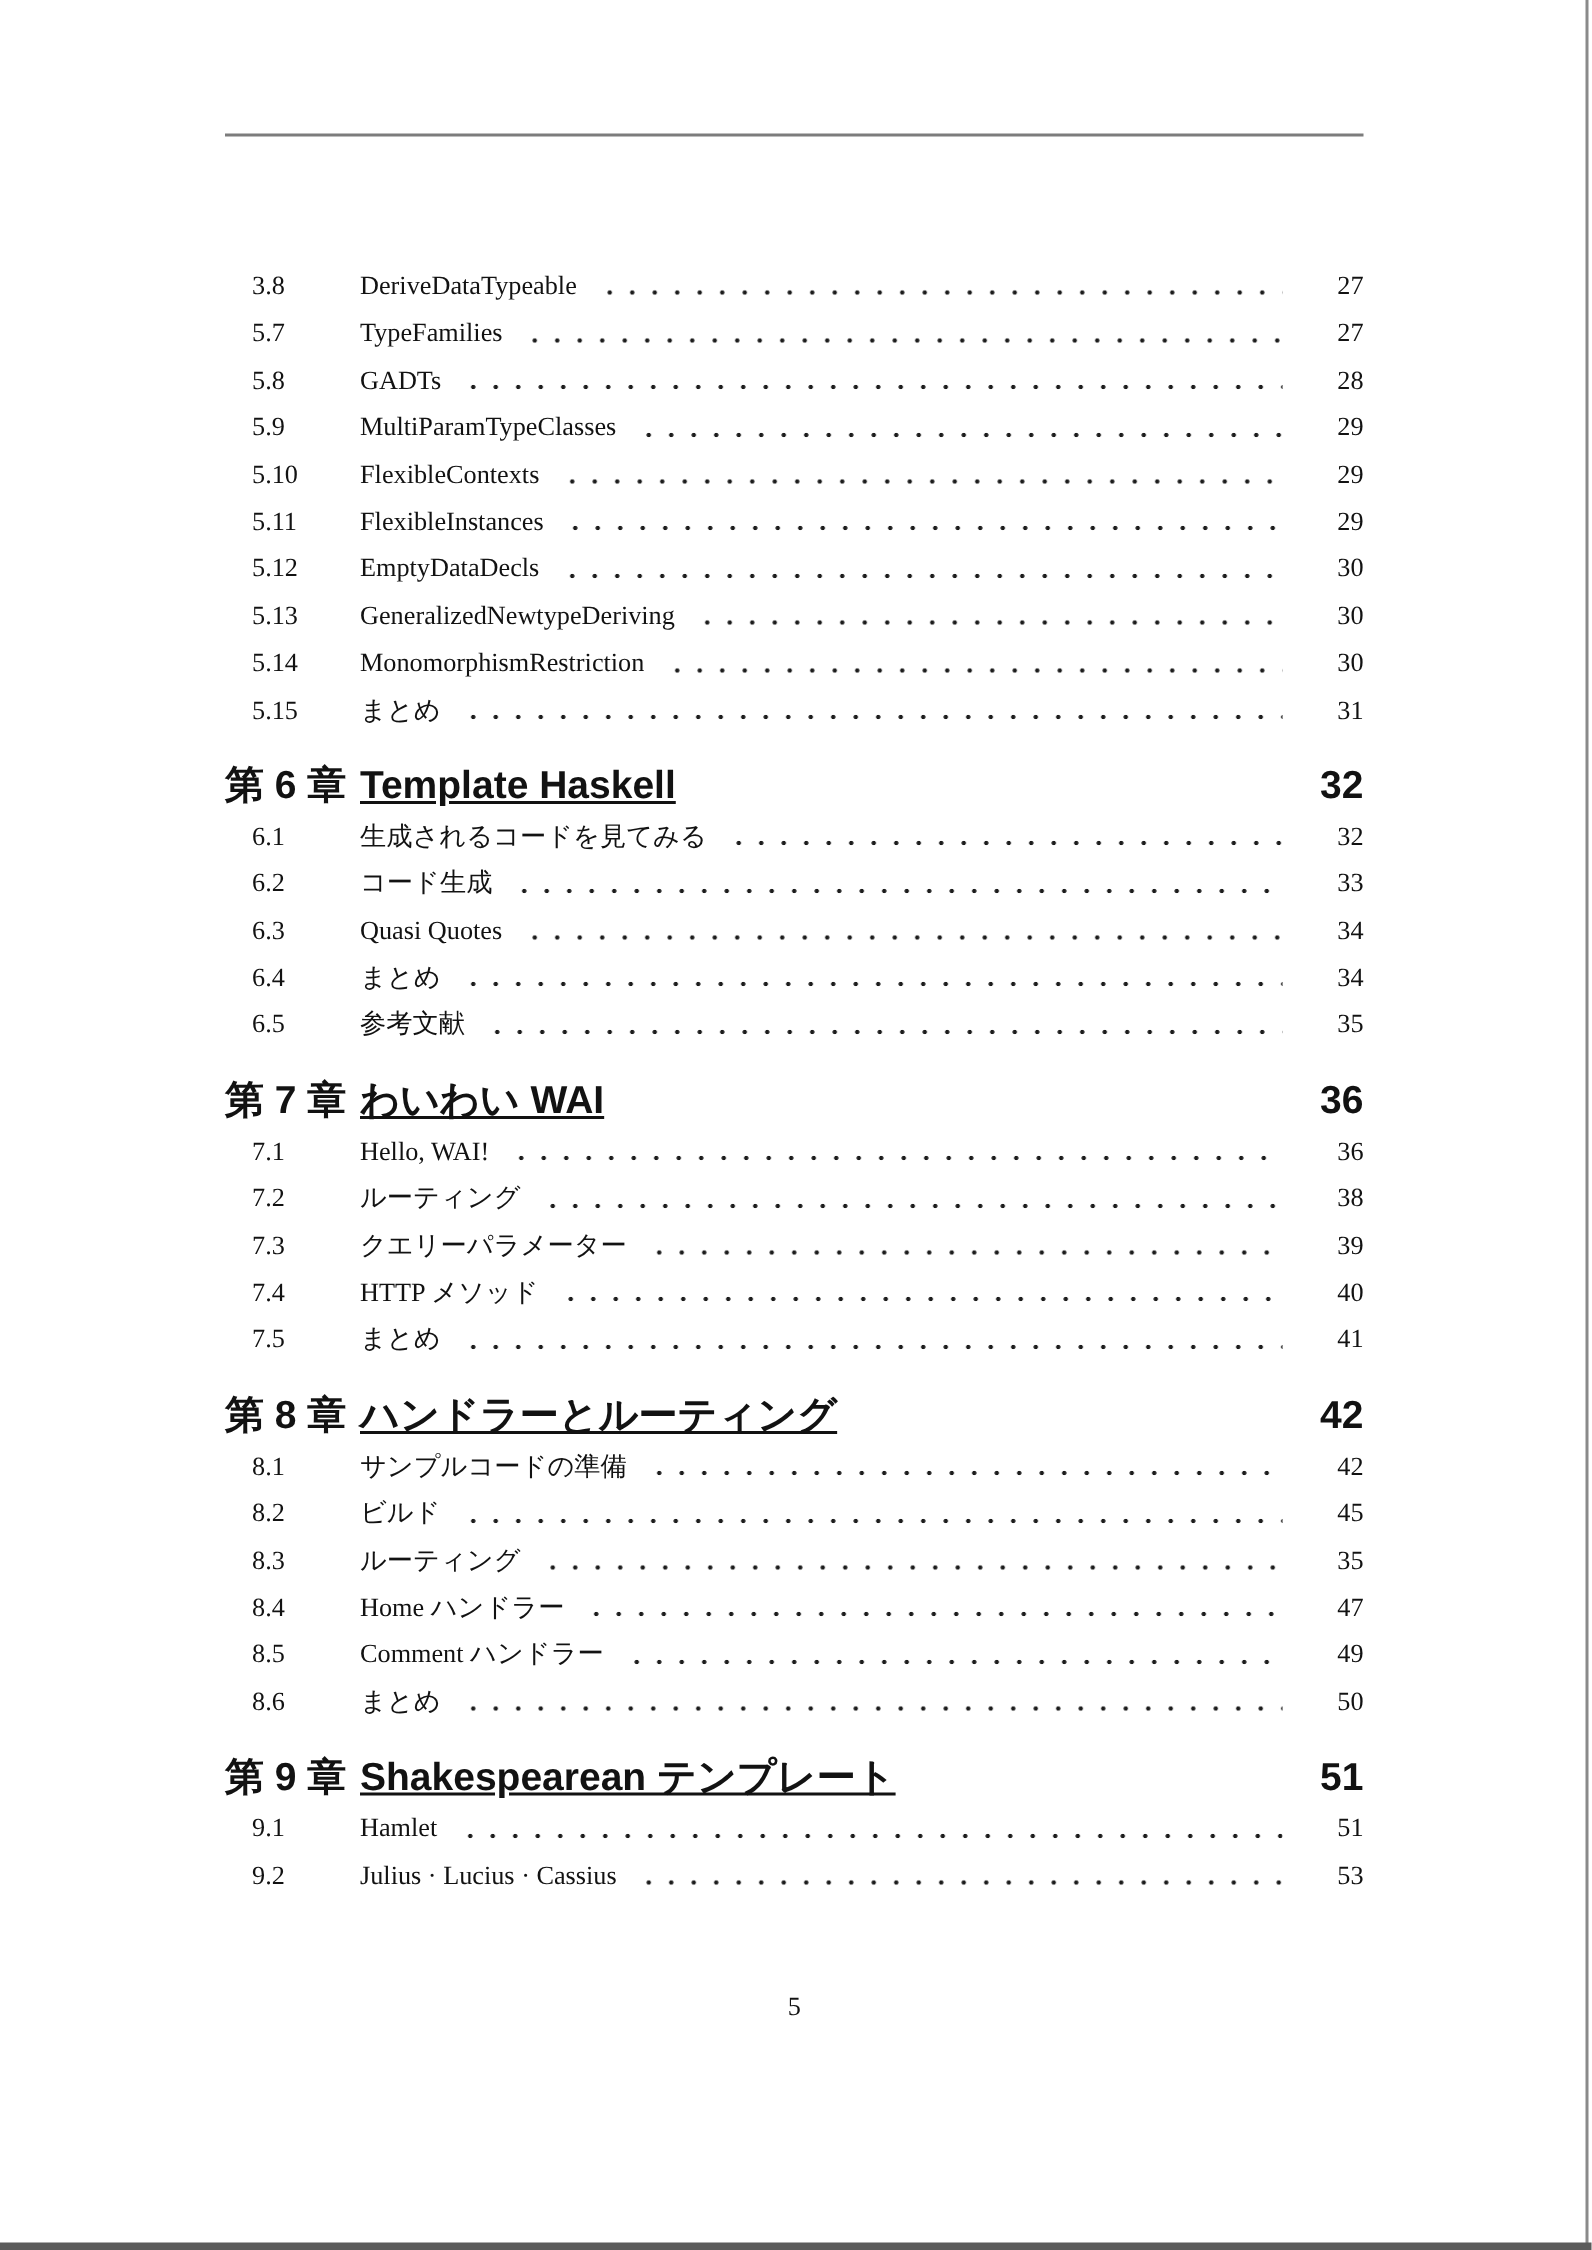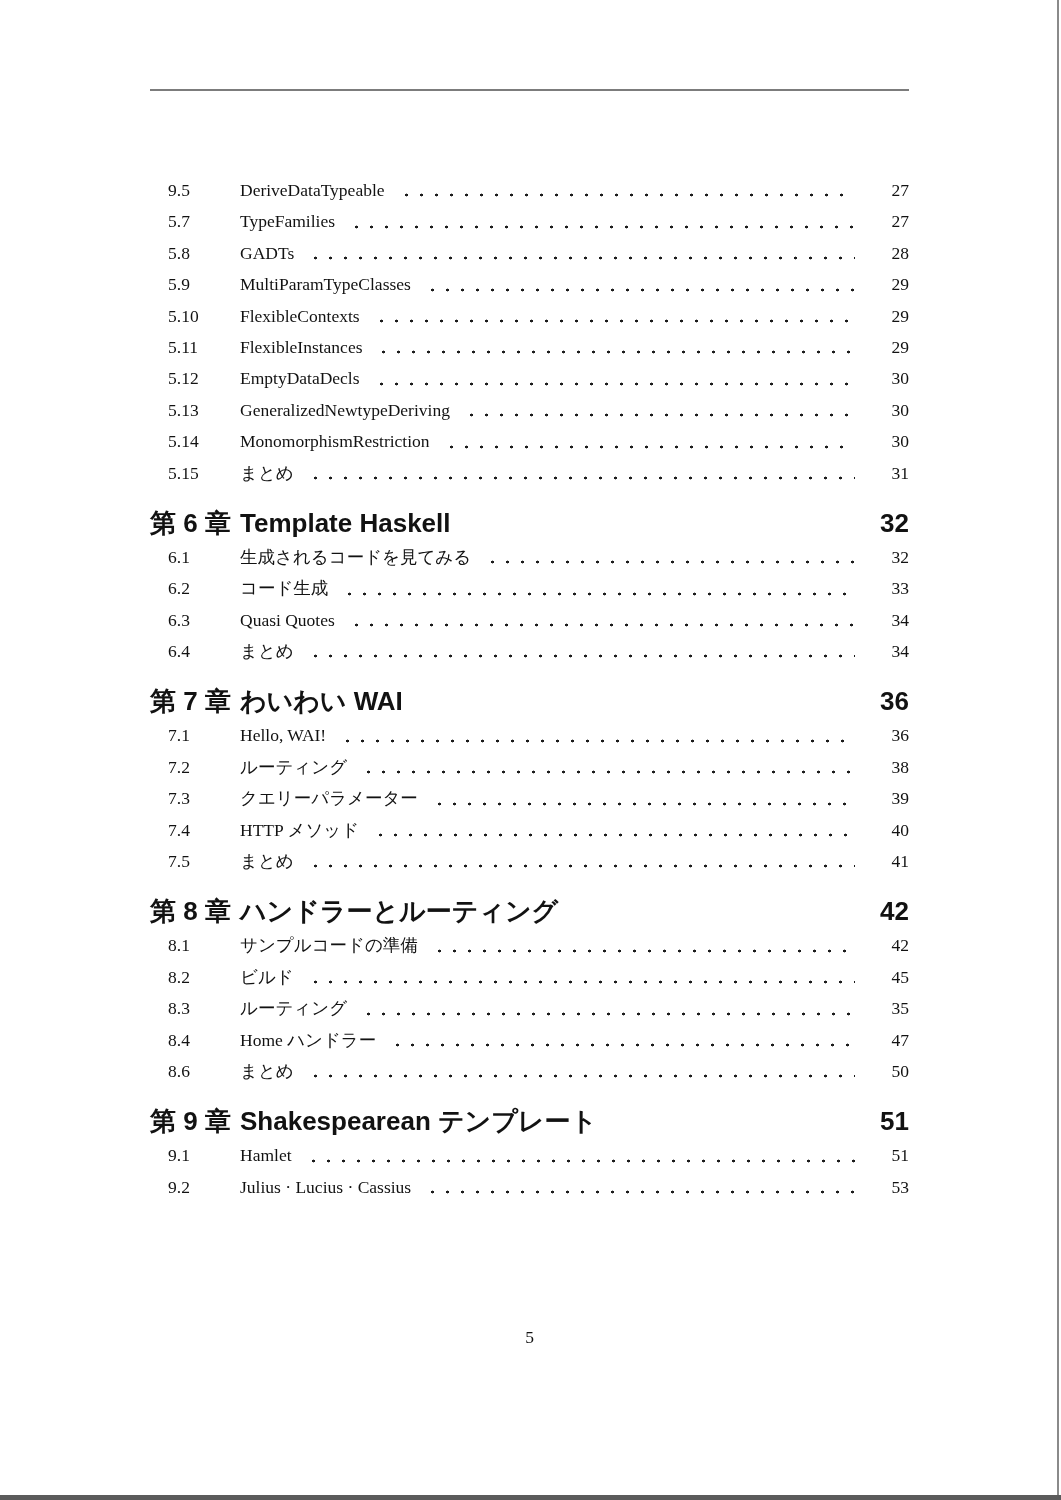--- a/index.html
+++ b/index.html
@@ -54,38 +54,38 @@
   }
 
   .chapter-row {
     display:flex; align-items:baseline;
     height:34px; line-height:34px;
     margin-top:17px; margin-bottom:2px;
     font-family:"Liberation Sans","DejaVu Sans",sans-serif;
     font-weight:bold; font-size:26px;
   }
   .ch-label { width:90px; flex:0 0 90px; white-space:nowrap; }
-  .ch-title { white-space:nowrap; }
+  .ch-title { white-space:nowrap;text-decoration:underline; }
   .ch-spacer { flex:1 1 auto; }
   .ch-page { flex:0 0 44px; width:44px; text-align:right; white-space:nowrap; }
 
   .footer-pageno {
     position:absolute; left:150px; top:1322px; width:759px; height:30px;
     line-height:30px; text-align:center; font-size:17.5px;
   }
 </style>
 </head>
 <body>
 
 <div class="page">
   <div class="header-rule"></div>
 
   <div class="toc">
       <div class="sec-row">
-        <span class="sec-num">9.5</span>
+        <span class="sec-num">3.8</span>
         <span class="sec-title">DeriveDataTypeable</span>
         <span class="leader"></span>
         <span class="sec-page">27</span>
       </div>
       <div class="sec-row">
         <span class="sec-num">5.7</span>
         <span class="sec-title">TypeFamilies</span>
         <span class="leader"></span>
         <span class="sec-page">27</span>
       </div>
@@ -160,20 +160,26 @@
         <span class="sec-title">Quasi Quotes</span>
         <span class="leader"></span>
         <span class="sec-page">34</span>
       </div>
       <div class="sec-row">
         <span class="sec-num">6.4</span>
         <span class="sec-title">まとめ</span>
         <span class="leader"></span>
         <span class="sec-page">34</span>
       </div>
+      <div class="sec-row">
+        <span class="sec-num">6.5</span>
+        <span class="sec-title">参考文献</span>
+        <span class="leader"></span>
+        <span class="sec-page">35</span>
+      </div>
       <div class="chapter-row">
         <span class="ch-label">第 7 章</span>
         <span class="ch-title">わいわい WAI</span>
         <span class="ch-spacer"></span>
         <span class="ch-page">36</span>
       </div>
       <div class="sec-row">
         <span class="sec-num">7.1</span>
         <span class="sec-title">Hello, WAI!</span>
         <span class="leader"></span>
@@ -225,20 +231,26 @@
         <span class="sec-num">8.3</span>
         <span class="sec-title">ルーティング</span>
         <span class="leader"></span>
         <span class="sec-page">35</span>
       </div>
       <div class="sec-row">
         <span class="sec-num">8.4</span>
         <span class="sec-title">Home ハンドラー</span>
         <span class="leader"></span>
         <span class="sec-page">47</span>
+      </div>
+      <div class="sec-row">
+        <span class="sec-num">8.5</span>
+        <span class="sec-title">Comment ハンドラー</span>
+        <span class="leader"></span>
+        <span class="sec-page">49</span>
       </div>
       <div class="sec-row">
         <span class="sec-num">8.6</span>
         <span class="sec-title">まとめ</span>
         <span class="leader"></span>
         <span class="sec-page">50</span>
       </div>
       <div class="chapter-row">
         <span class="ch-label">第 9 章</span>
         <span class="ch-title">Shakespearean テンプレート</span>

